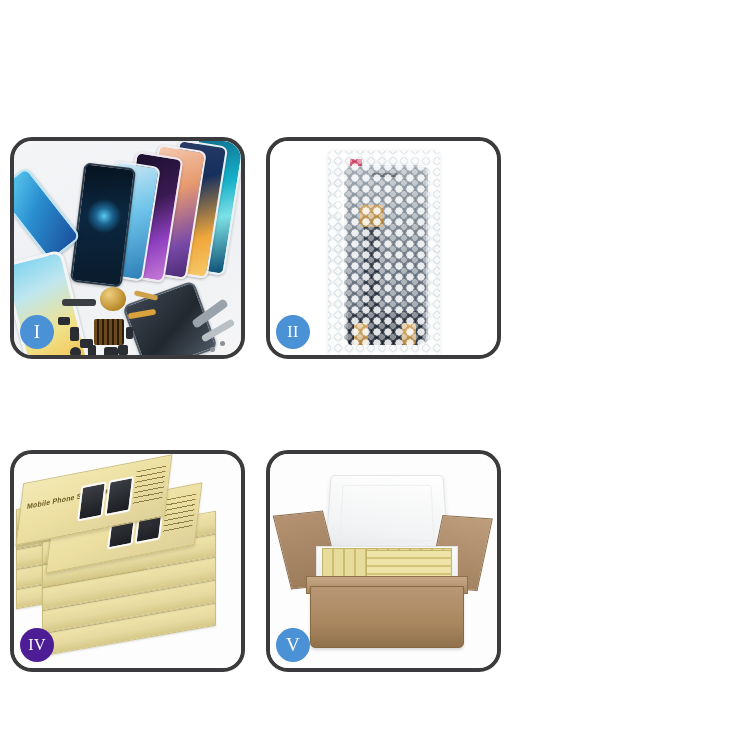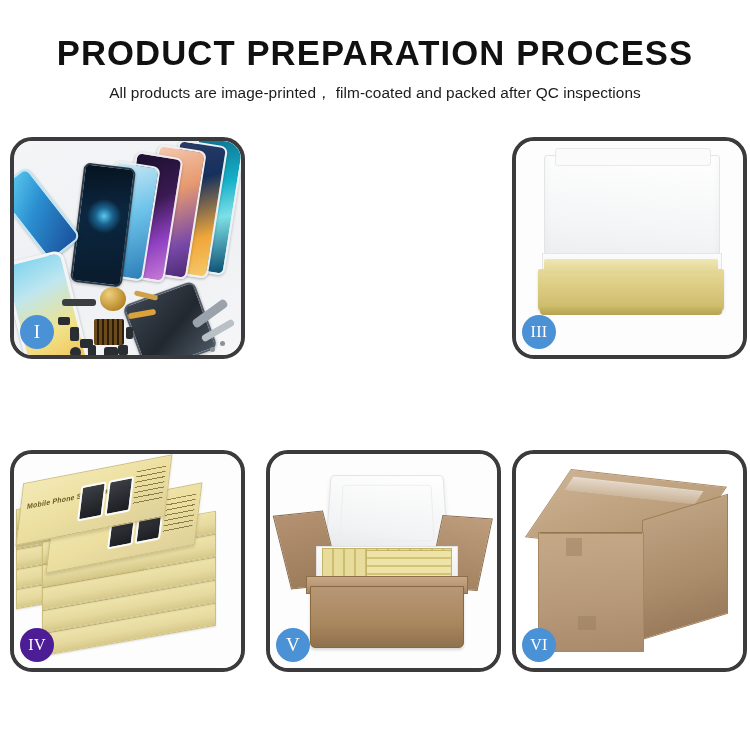--- a/index.html
+++ b/index.html
@@ -415,24 +415,20 @@
     position:absolute; background: rgba(150,124,92,.45); border-radius:1px;
   }
   .bc-label.l1 { left:28px; top:62px; width:16px; height:18px; }
   .bc-label.l2 { left:40px; top:140px; width:18px; height:14px; }
 </style>
 </head>
 <body>
 
 <div class="page">
 
-  <div class="header">
-    <div class="title">PRODUCT PREPARATION PROCESS</div>
-    <div class="subtitle">All products are image-printed， film-coated and packed after QC inspections</div>
-  </div>
 
   <div class="grid">
 
     <div class="panel r0 c0">
       <div class="photo">
         <div class="p1bg"></div>
         <div class="ph fan5"></div>
         <div class="ph fan4"></div>
         <div class="ph fan3"></div>
         <div class="ph fan2"></div>
@@ -457,32 +453,35 @@
             <span class="sp sm8"></span>
           <span class="sp toolA"></span>
             <span class="sp toolB"></span>
           <span class="sp screw1"></span>
             <span class="sp screw2"></span>
         </div>
       </div>
       <div class="badge">I</div>
     </div>
 
-
-    <div class="panel r0 c2">
+    <div class="panel r0 c1">
       <div class="photo">
-        <div class="p3bg"></div>
-        <div class="foamlid"></div>
-        <div class="trayback"></div>
-        <div class="trayinner"></div>
-        <div class="traybody"></div>
-        <div class="trayfoot"></div>
+        <div class="p2bg"></div>
+        <div class="bubblebag">
+          <div class="lcd"></div>
+          <div class="flexcable"></div>
+          <div class="connpad"></div>
+          <div class="redlabel"></div>
+          <div class="bubbles"></div>
+          <div class="bubbles2"></div>
+        </div>
       </div>
-      <div class="badge small">III</div>
+      <div class="badge small">II</div>
     </div>
+
 
     <div class="panel r1 c0">
       <div class="photo">
         <div class="p4bg"></div>
         <div class="stack">
           <span class="bx b5"></span>
             <span class="bx b4"></span>
             <span class="bx b3"></span>
           <span class="bx b2"></span>
             <span class="bx b1"></span>
@@ -517,30 +516,15 @@
         <div class="flapR"></div>
         <div class="foaminner"></div>
         <div class="ybars"></div>
         <div class="ybars2"></div>
         <div class="cartonrim"></div>
         <div class="cartonbody"></div>
       </div>
       <div class="badge">V</div>
     </div>
 
-    <div class="panel r1 c2">
-      <div class="photo">
-        <div class="p6bg"></div>
-        <div class="bigcarton">
-          <div class="bc-top"></div>
-          <div class="bc-tape"></div>
-          <div class="bc-side"></div>
-          <div class="bc-front"></div>
-          <div class="bc-seam"></div>
-          <div class="bc-label l1"></div>
-          <div class="bc-label l2"></div>
-        </div>
-      </div>
-      <div class="badge small">VI</div>
-    </div>
 
   </div>
 </div>
 
 </body></html>

